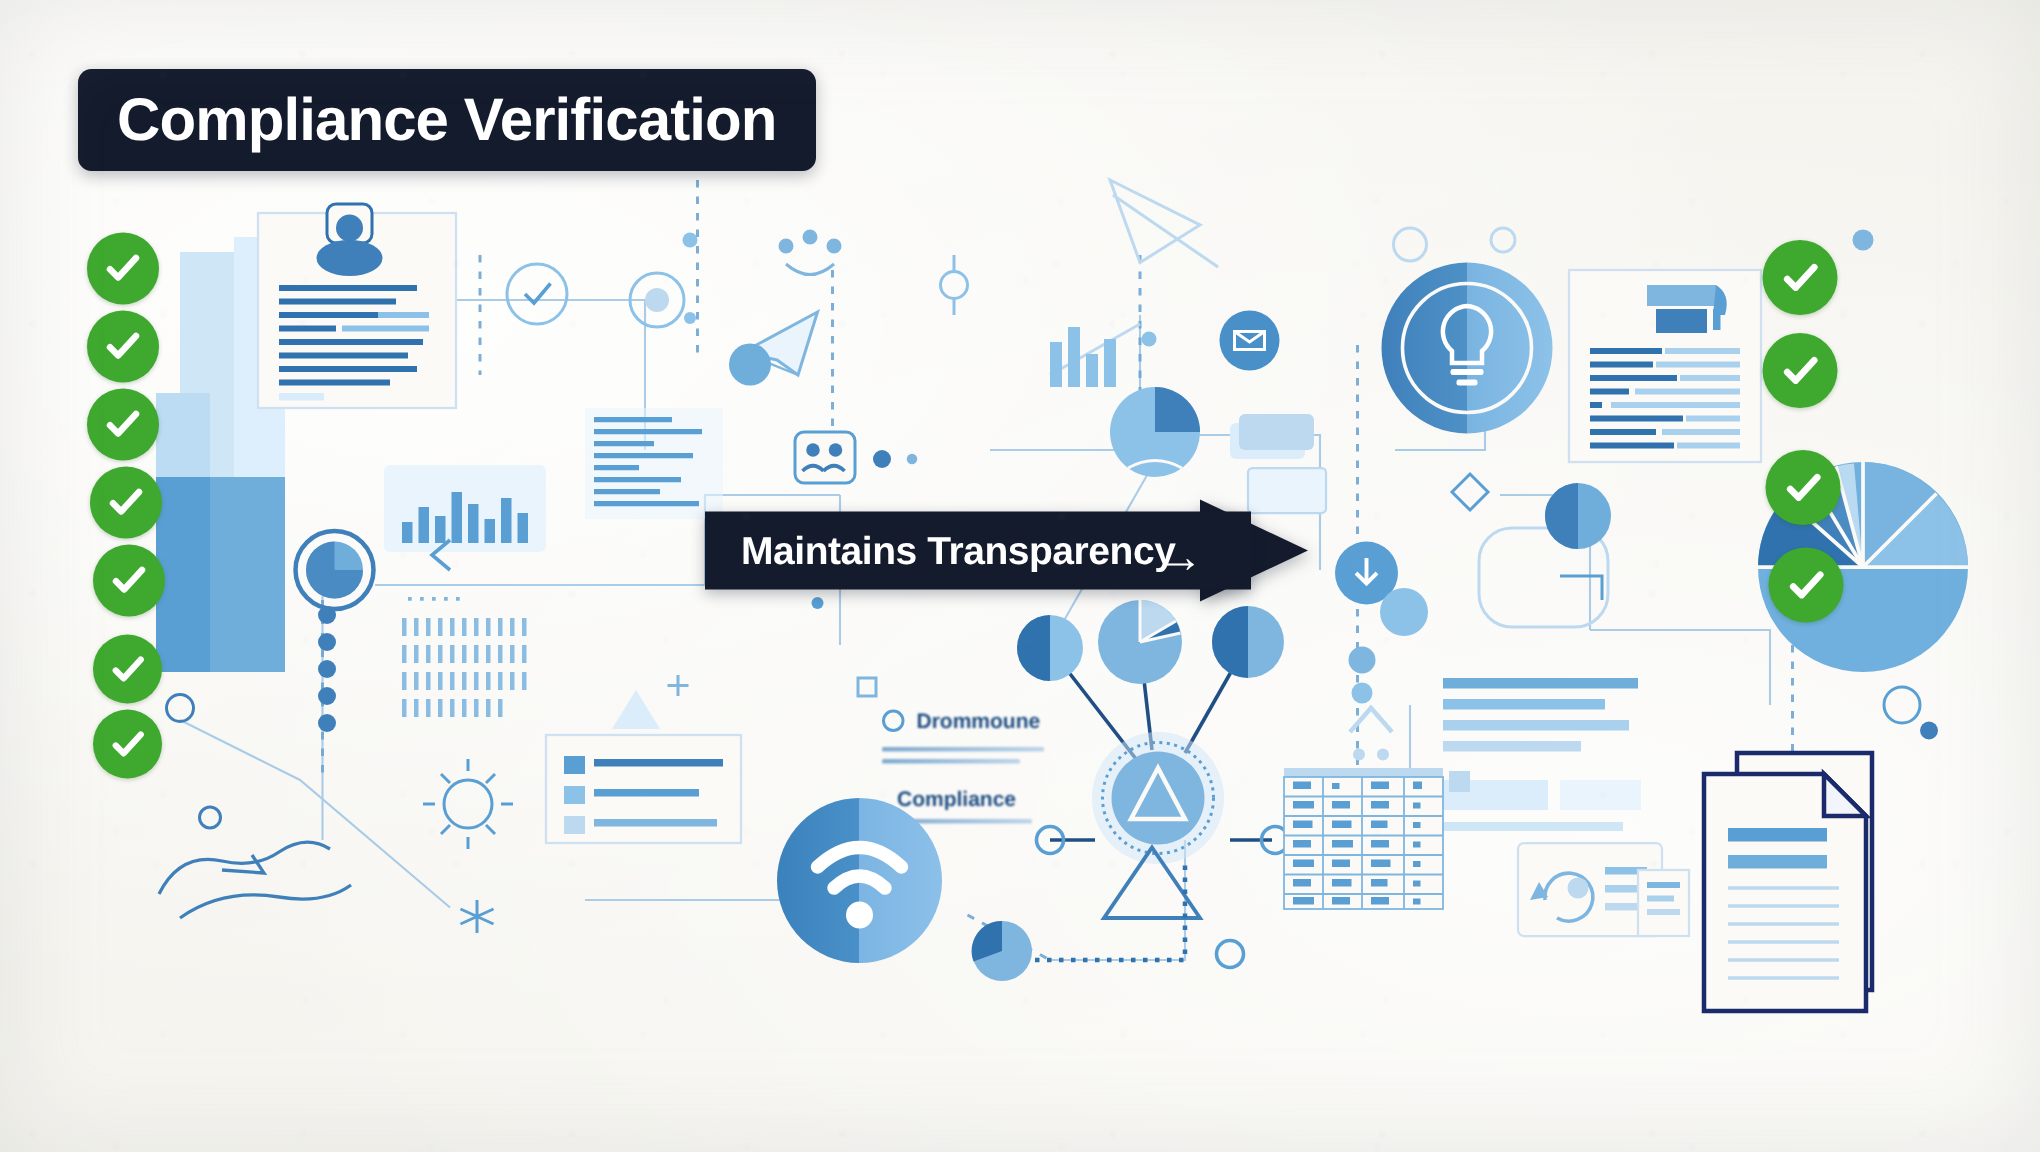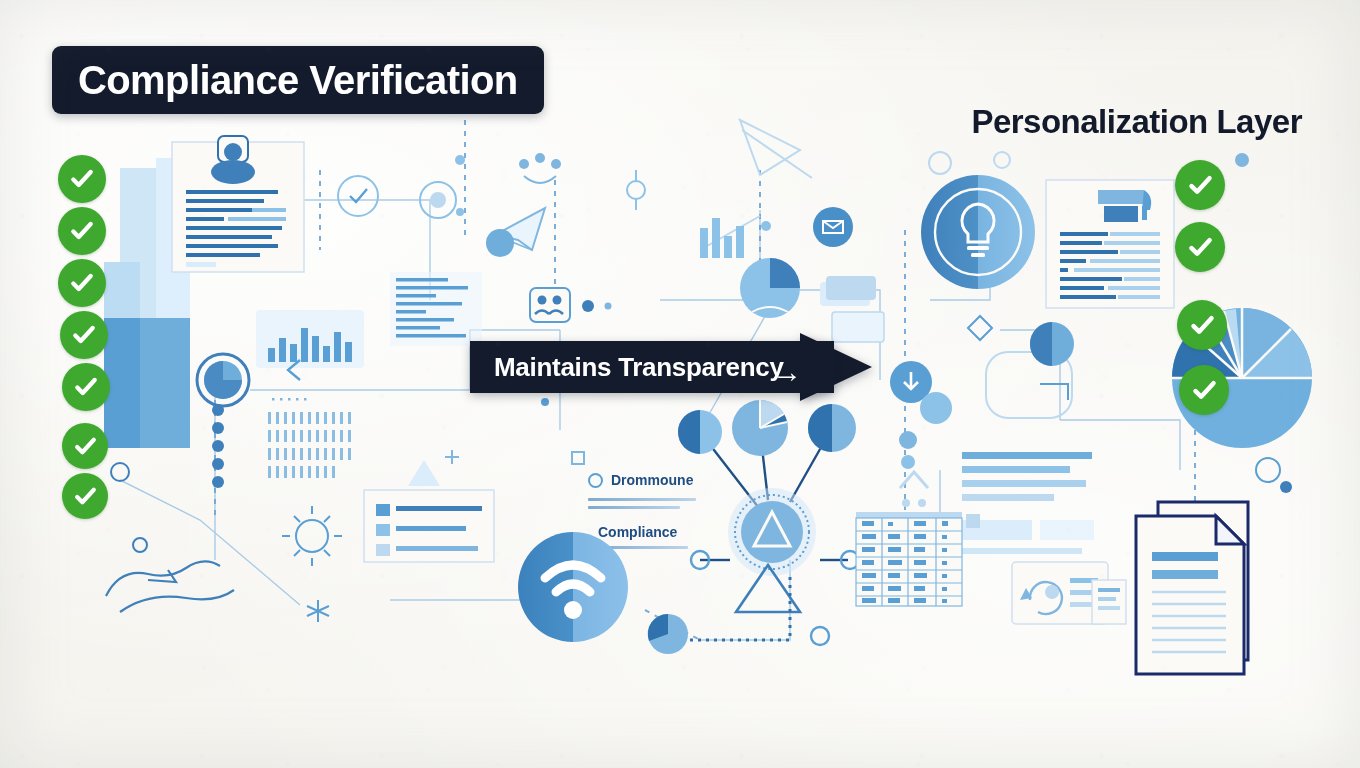--- a/index.html
+++ b/index.html
@@ -661,18 +661,17 @@
   </div>
 
   <div class="abs arrow-banner">
     <div class="head"></div>
     <div class="body">
       <span>Maintains Transparency</span>
     </div>
     <div class="glyph">→</div>
   </div>
 
-  <div class="abs corner-label" style="right:58px;top:105px;">Personalization Layer</div>
 
 
   <div id="grain"></div>
   <div id="vign"></div>
 </div>
 
 </body></html>

